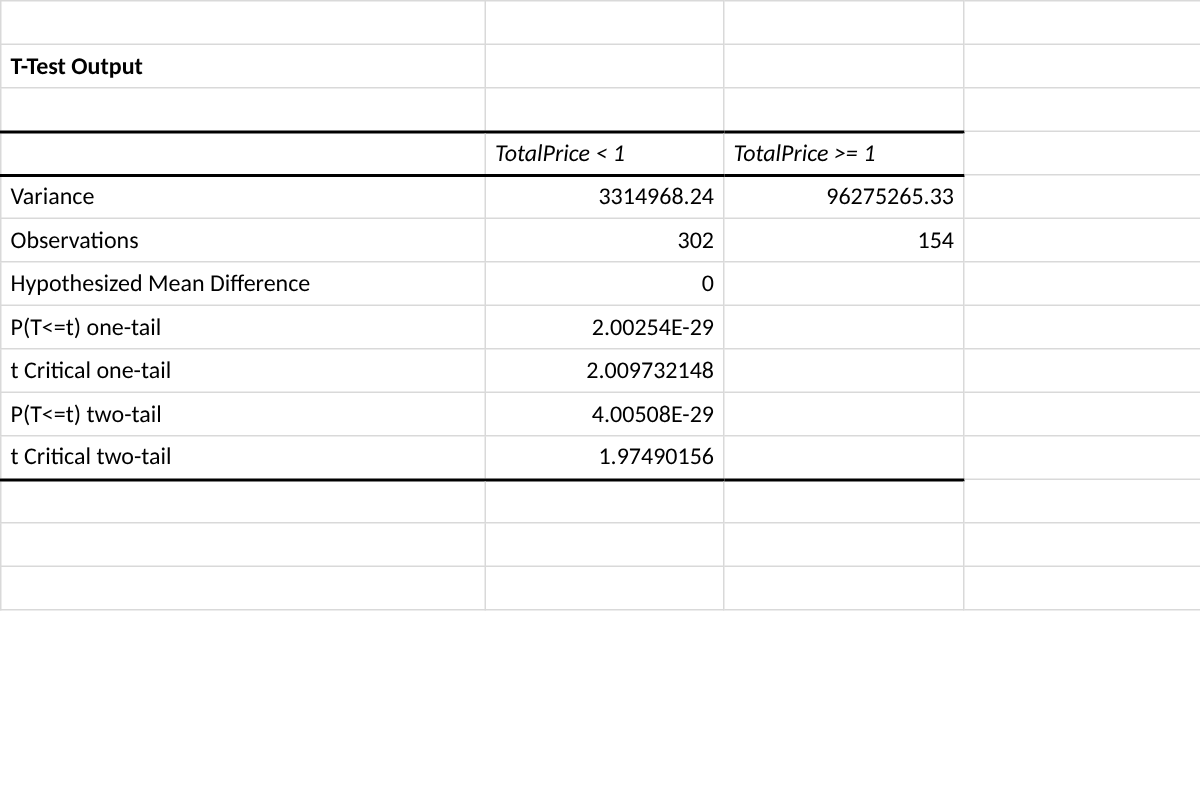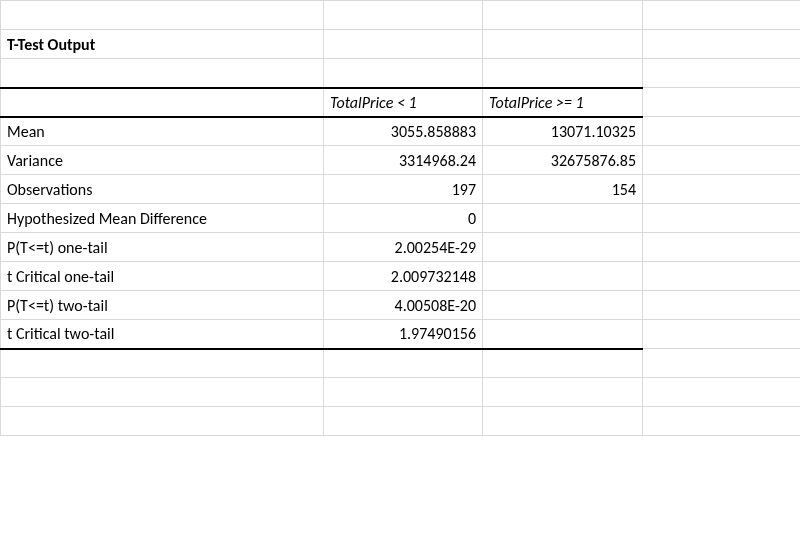--- a/index.html
+++ b/index.html
@@ -88,37 +88,31 @@
         <td></td>
       </tr>
 
       <tr>
         <td class="topRuleA botRuleA"></td>
         <td class="italic left topRuleA botRuleA">TotalPrice &lt; 1</td>
         <td class="italic left topRuleA botRuleA">TotalPrice &gt;= 1</td>
         <td></td>
       </tr>
 
-      <tr>
-        <td class="left">Mean</td>
-        <td class="right">3055.858883</td>
-        <td class="right">13071.10325</td>
-        <td></td>
-      </tr>
 
       <tr>
         <td class="left">Variance</td>
         <td class="right">3314968.24</td>
-        <td class="right">32675876.85</td>
+        <td class="right">96275265.33</td>
         <td></td>
       </tr>
 
       <tr>
         <td class="left">Observations</td>
-        <td class="right">197</td>
+        <td class="right">302</td>
         <td class="right">154</td>
         <td></td>
       </tr>
 
       <tr>
         <td class="left">Hypothesized Mean Difference</td>
         <td class="right">0</td>
         <td class="right"></td>
         <td></td>
       </tr>
@@ -134,21 +128,21 @@
 
       <tr>
         <td class="left">t Critical one-tail</td>
         <td class="right">2.009732148</td>
         <td class="right"></td>
         <td></td>
       </tr>
 
       <tr>
         <td class="left">P(T&lt;=t) two-tail</td>
-        <td class="right">4.00508E-20</td>
+        <td class="right">4.00508E-29</td>
         <td class="right"></td>
         <td></td>
       </tr>
 
       <tr>
         <td class="left botRuleThick">t Critical two-tail</td>
         <td class="right botRuleThick">1.97490156</td>
         <td class="right botRuleThick"></td>
         <td></td>
       </tr>

